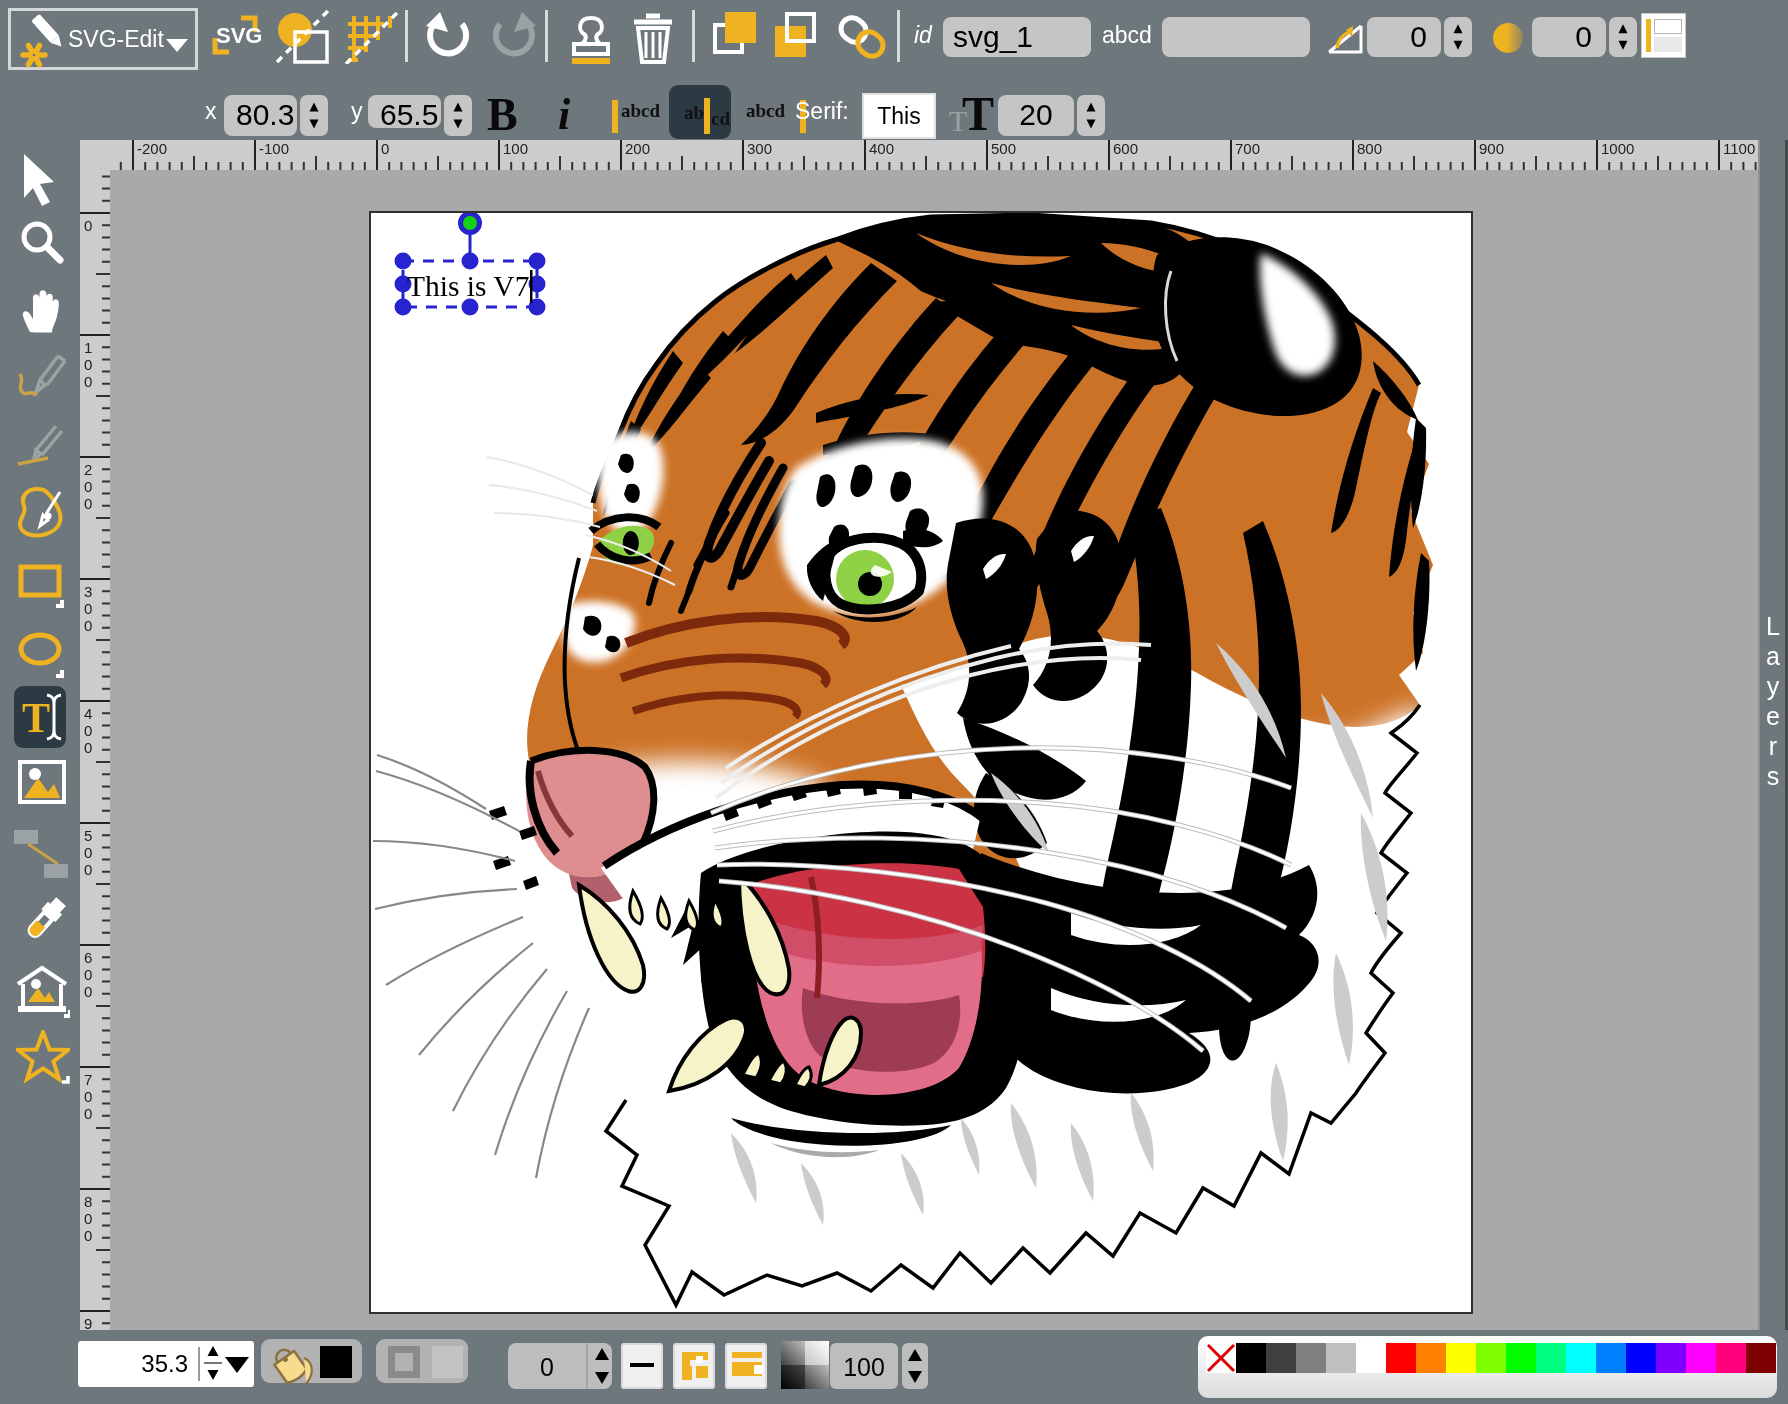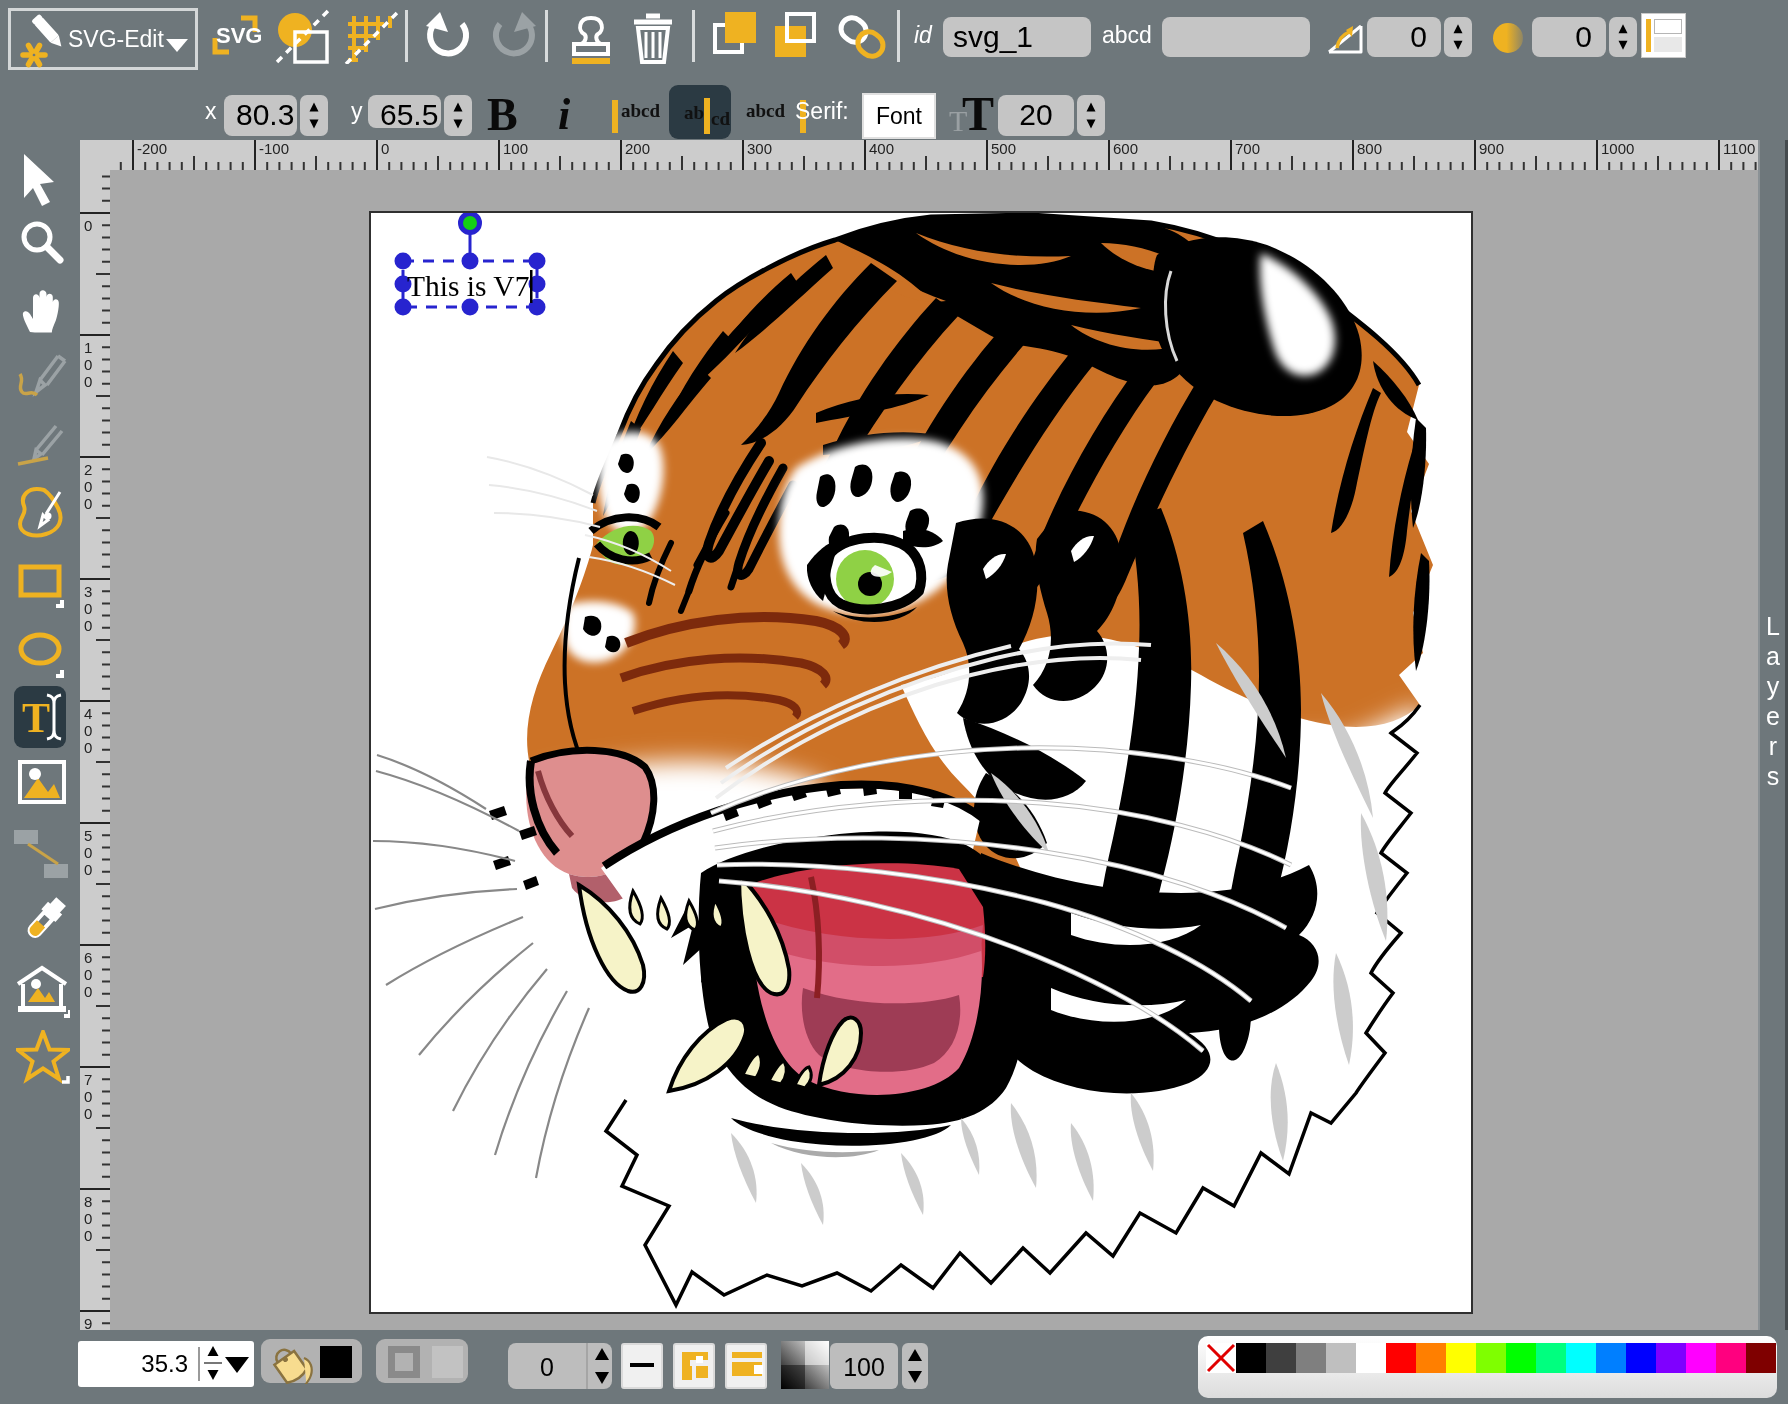--- a/index.html
+++ b/index.html
@@ -145,21 +145,21 @@
     </div>
     <div class="abs" style="left:669px;top:85px;width:62px;height:54px;background:#2b3a43;border-radius:9px;"></div>
     <div class="abs" style="left:684px;top:102px;font-family:'Liberation Serif',serif;font-weight:bold;font-size:19px;color:#111;">ab</div>
     <div class="abs" style="left:704px;top:98px;width:6px;height:36px;background:#efb221;"></div>
     <div class="abs" style="left:711px;top:102px;font-family:'Liberation Serif',serif;font-weight:bold;font-size:19px;color:#111;margin-top:6px;">cd</div>
     <div class="abs" style="left:746px;top:98px;width:80px;height:38px;">
       <div class="abs" style="left:0;top:2px;"><span style="font-family:'Liberation Serif',serif;font-weight:bold;font-size:19px;color:#111;">abcd</span></div>
       <div class="abs" style="left:54px;top:2px;width:6px;height:33px;background:#efb221;"></div>
     </div>
     <div class="lbl" style="left:795px;top:98px;">Serif:</div>
-    <div class="abs" style="left:862px;top:93px;width:74px;height:46px;background:#fff;border:2px solid #e0e0e0;color:#000;font-size:23px;text-align:center;line-height:42px;">Font</div>
+    <div class="abs" style="left:862px;top:93px;width:74px;height:46px;background:#fff;border:2px solid #e0e0e0;color:#000;font-size:23px;text-align:center;line-height:42px;">This</div>
     <div class="abs" style="left:949px;top:104px;font-family:'Liberation Serif',serif;font-size:30px;color:#9aa0a3;">T</div>
     <div class="abs" style="left:962px;top:86px;font-family:'Liberation Serif',serif;font-weight:bold;font-size:48px;color:#0a0a0a;">T</div>
     <div class="inp" style="left:998px;top:95px;width:76px;height:41px;text-align:center;">20</div>
     <div class="spin" style="left:1077px;top:95px;width:28px;height:41px;">
       <svg width="28" height="41">
         <path d="M14.0 7.38 l4.5 9 h-9 z" fill="#000"></path>
         <path d="M14.0 33.62 l4.5 -9 h-9 z" fill="#000"></path>
       </svg>
     </div>
     <svg class="abs" style="left:20px;top:152px;" width="44" height="56">

